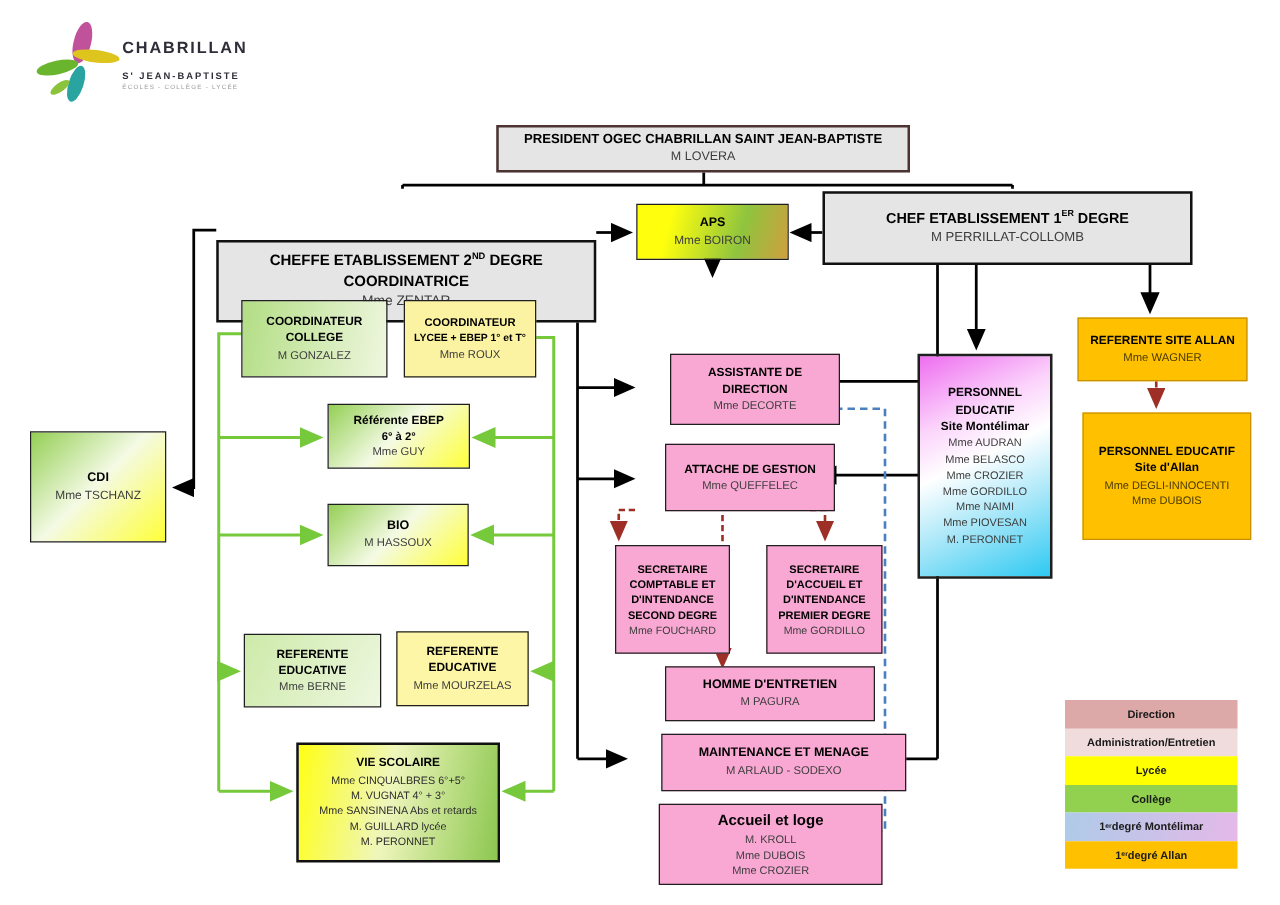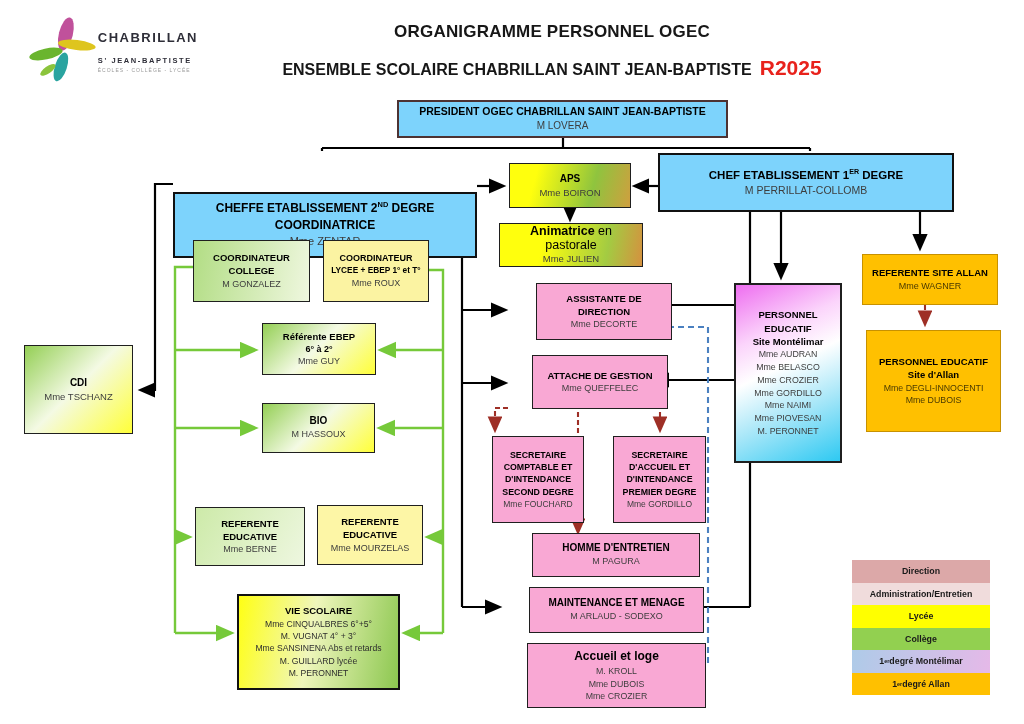--- a/index.html
+++ b/index.html
@@ -6,21 +6,21 @@
   #page{position:relative;width:1024px;height:724px;background:#fff;overflow:hidden;
         font-family:"Liberation Sans",sans-serif;}
   svg.wires{position:absolute;left:0;top:0;z-index:1;}
   .bx{position:absolute;z-index:2;box-sizing:border-box;display:flex;flex-direction:column;
       justify-content:center;align-items:center;text-align:center;padding:2px 3px;
       border:1.6px solid #1f1f1f;}
   .t{font-weight:bold;color:#000;font-size:10px;line-height:1.4;}
   .n{color:#3d3d3d;font-size:9.5px;line-height:1.45;}
   sup{font-size:62%;}
   
-  .pkd{background:#7dd3fc;}
+  .pkd{background:#e5e5e5;}
   .pk{background:#f9a8d4;margin-left:24px;}
   .bold-border{border-width:2.5px;border-color:#111;}
   .pres-border{border-width:2px;border-color:#4d3232;}
   .grd-gy{background:linear-gradient(135deg,#94cf55 0%,#f4fae4 48%,#ffff38 100%);}
   .grd-grn{background:linear-gradient(100deg,#b2dd84 0%,#eff7df 100%);}
   .yel1{background:#fbf3a2;}
   .yel2{background:#fdf6a6;}
   .grd-aps{background:linear-gradient(105deg,#ffff0d 22%,#8fc43e 68%,#cf9f3f 100%);}
   .grd-anim{background:linear-gradient(100deg,#ffff0d 30%,#a3cb42 75%,#d5913f 100%);}
   .grd-vs{background:linear-gradient(100deg,#ffff14 0%,#eff6bc 45%,#8cc750 100%);}
@@ -124,26 +124,20 @@
       <ellipse cx="33" cy="53" rx="6" ry="15" fill="#2aa4a0" transform="rotate(18 33 53)"></ellipse>
       <ellipse cx="20" cy="56" rx="9" ry="3.5" fill="#8bc43c" transform="rotate(-35 20 56)"></ellipse>
     </svg>
     <div id="logo-text">
       <div class="lg1">CHABRILLAN</div>
       <div class="lg2">S' JEAN-BAPTISTE</div>
       <div class="lg3">ÉCOLES - COLLÈGE - LYCÉE</div>
     </div>
   </div>
 
-  <div id="title-block">
-    <div id="main-title">ORGANIGRAMME PERSONNEL OGEC</div>
-    <div id="sub-title">
-      <span>ENSEMBLE SCOLAIRE CHABRILLAN SAINT JEAN-BAPTISTE</span><span id="year">R2025</span>
-    </div>
-  </div>
 
   <div class="bx pkd pres-border" style="left:397px;top:100px;width:331px;height:38px;">
     <div class="t" style="font-size:10.5px;">PRESIDENT OGEC CHABRILLAN SAINT JEAN-BAPTISTE</div>
     <div class="n" style="font-size:10px;">M LOVERA</div>
   </div>
 
   <div class="bx pkd bold-border" style="left:173px;top:152px;width:304px;height:66px;margin-top:40px;">
     <div class="t" style="font-size:12px;"><span>CHEFFE ETABLISSEMENT 2</span><sup>ND</sup><span> DEGRE</span></div>
     <div class="t" style="font-size:12px;">COORDINATRICE</div>
     <div class="n" style="font-size:11px;">Mme ZENTAR</div>
@@ -152,24 +146,20 @@
   <div class="bx pkd bold-border" style="left:658px;top:153px;width:296px;height:59px;">
     <div class="t" style="font-size:11.5px;"><span>CHEF ETABLISSEMENT 1</span><sup>ER</sup><span> DEGRE</span></div>
     <div class="n" style="font-size:10.5px;">M PERRILLAT-COLLOMB</div>
   </div>
 
   <div class="bx grd-aps" style="left:509px;top:163px;width:122px;height:45px;border-width:1.8px;">
     <div class="t">APS</div>
     <div class="n">Mme BOIRON</div>
   </div>
 
-  <div class="bx grd-anim" style="left:499px;top:223px;width:144px;height:44px;border-width:1.8px;">
-    <div style="font-size:12.5px;color:#000;"><b>Animatrice</b><span> en pastorale</span></div>
-    <div class="n">Mme JULIEN</div>
-  </div>
 
   <div class="bx grd-grn" style="left:193px;top:240px;width:117px;height:62px;border-width:1.8px;">
     <div class="t" style="font-size:9.5px;">COORDINATEUR</div>
     <div class="t" style="font-size:9.5px;">COLLEGE</div>
     <div class="n" style="font-size:9px;">M GONZALEZ</div>
   </div>
 
   <div class="bx yel1" style="left:323px;top:240px;width:106px;height:62px;border-width:1.8px;">
     <div class="t" style="font-size:9px;">COORDINATEUR</div>
     <div class="t" style="font-size:8.3px;">LYCEE + EBEP 1° et T°</div>
@@ -254,21 +244,21 @@
     <div class="t" style="font-size:9.5px;">REFERENTE</div>
     <div class="t" style="font-size:9.5px;">EDUCATIVE</div>
     <div class="n" style="font-size:9px;">Mme MOURZELAS</div>
   </div>
 
   <div class="bx pk" style="left:508px;top:533px;width:168px;height:44px;">
     <div class="t">HOMME D'ENTRETIEN</div>
     <div class="n" style="font-size:9px;">M PAGURA</div>
   </div>
 
-  <div class="bx pk" style="left:505px;top:587px;width:175px;height:46px;">
+  <div class="bx pk" style="left:505px;top:587px;width:196px;height:46px;">
     <div class="t">MAINTENANCE ET MENAGE</div>
     <div class="n" style="font-size:9px;">M ARLAUD - SODEXO</div>
   </div>
 
   <div class="bx pk" style="left:503px;top:643px;width:179px;height:65px;">
     <div class="t" style="font-size:12px;">Accueil et loge</div>
     <div class="n small-b">M. KROLL</div>
     <div class="n small-b">Mme DUBOIS</div>
     <div class="n small-b">Mme CROZIER</div>
   </div>

